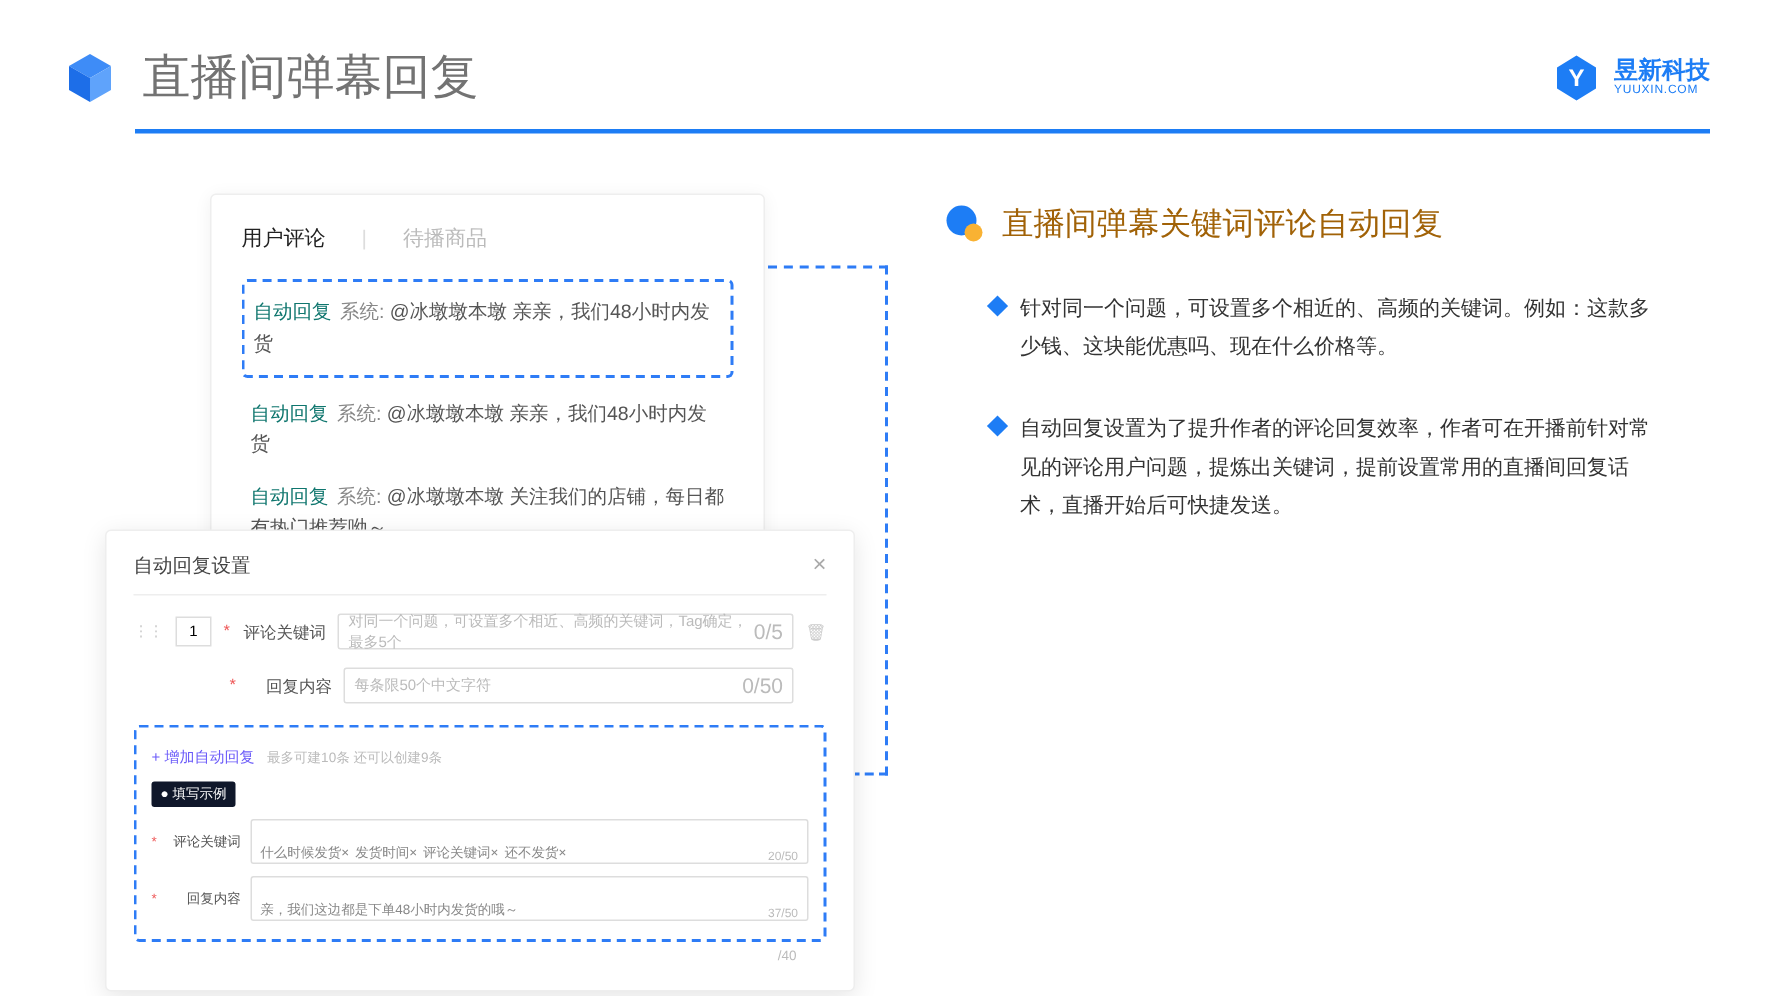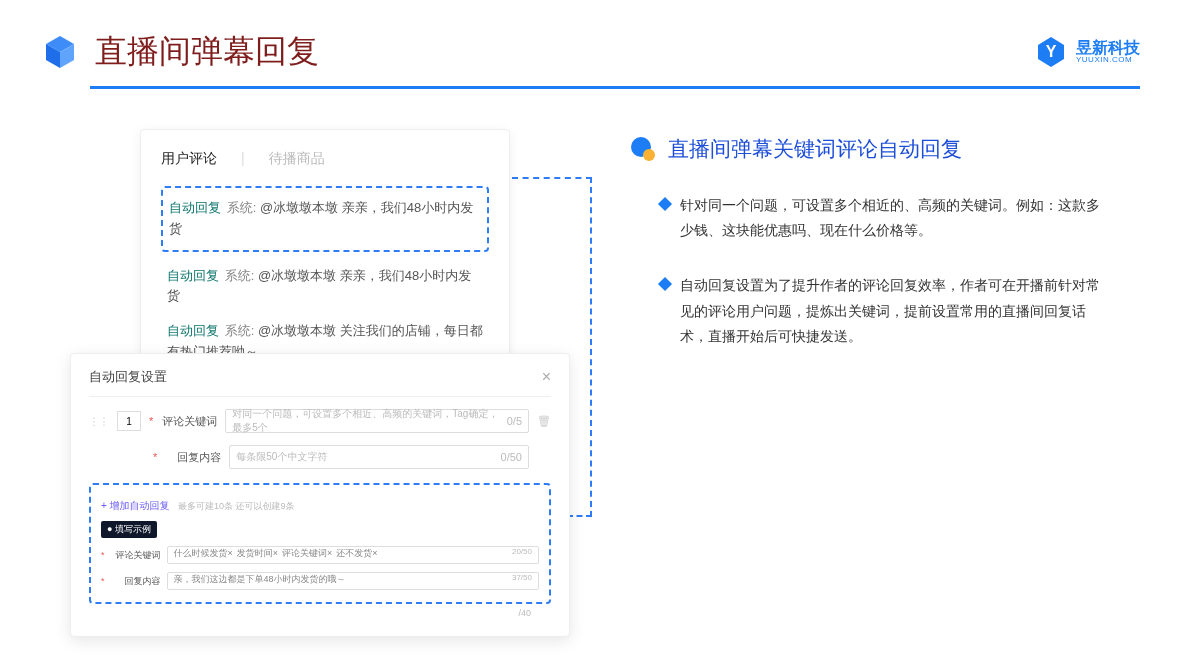--- a/index.html
+++ b/index.html
@@ -1,20 +1,20 @@
 <!DOCTYPE html>
 <html><head>
 <meta charset="utf-8">
 <style>
 *{margin:0;padding:0;box-sizing:border-box;font-family:"Microsoft YaHei",Arial,sans-serif}
 body{width:1180px;height:664px;background:#fff;position:relative;overflow:hidden}
 .header{display:flex;align-items:center;justify-content:space-between;padding:30px 40px 0 40px}
 .title-group{display:flex;align-items:center;gap:15px}
 .cube-icon{width:40px;height:40px;position:relative}
-.page-title{font-size:32px;font-weight:500;color:#7f1d1d}
+.page-title{font-size:32px;font-weight:500;color:#737373}
 .logo-group{display:flex;align-items:center;gap:8px}
 .logo-mark{width:34px;height:34px}
 .logo-text{display:flex;flex-direction:column;line-height:1}
 .logo-cn{font-size:16px;font-weight:700;color:#1d7df5}
 .logo-en{font-size:8px;color:#1d7df5;letter-spacing:0.5px}
 .divider{height:3px;background:#1d7df5;margin:12px 40px 0 90px}
 .content{display:flex;padding:40px 40px 0 70px;gap:30px}
 .left-col{width:500px;position:relative}
 .card1{position:absolute;top:0;left:70px;width:370px;background:#fff;border:1px solid #eee;border-radius:4px;box-shadow:0 2px 12px rgba(0,0,0,0.06);padding:20px 20px 30px 20px;z-index:1}
 .tabs{display:flex;gap:24px;font-size:14px;padding-bottom:12px}
@@ -27,38 +27,38 @@
 .comment{margin-top:14px;font-size:13px;color:#555;line-height:1.6;padding:0 6px}
 .card2{position:absolute;top:224px;left:0;width:500px;background:#fff;border:1px solid #eee;border-radius:4px;box-shadow:0 4px 16px rgba(0,0,0,0.1);padding:14px 18px 18px 18px;z-index:2}
 .card2-header{display:flex;justify-content:space-between;align-items:center;padding-bottom:10px;border-bottom:1px solid #eee;font-size:13px;color:#444}
 .close-x{color:#aaa;font-size:16px}
 .form-row{display:flex;align-items:center;gap:8px;margin-top:12px;font-size:11px}
 .dots{color:#ccc;font-size:10px}
 .num-box{width:24px;height:20px;border:1px solid #ddd;display:flex;align-items:center;justify-content:center;font-size:10px}
 .req{color:#e55}
 .flabel{color:#555;width:56px;text-align:right}
 .finput{flex:1;height:24px;border:1px solid #ddd;border-radius:2px;display:flex;align-items:center;justify-content:space-between;padding:0 6px;color:#bbb;font-size:10px}
-.counter{color:#bbb;font-size:11px}
+.counter{color:#bbb;font-size:14px}
 .trash{color:#ccc;width:14px;text-align:center}
 .dashed-box{margin-top:14px;border:2px dashed #2e7cf6;border-radius:4px;padding:10px 10px 12px 10px}
 .add-link{color:#6a5af9;font-size:10px}
 .hint{color:#bbb;font-size:9px;margin-left:4px}
 .badge{display:inline-block;background:#0f172a;color:#fff;font-size:9px;padding:2px 6px;border-radius:2px;margin-top:8px}
 .ex-row{display:flex;align-items:center;gap:6px;margin-top:8px;font-size:9px}
 .ex-label{color:#555;width:50px;text-align:right}
-.ex-input{flex:1;height:18px;border:1px solid #ddd;border-radius:2px;display:flex;align-items:flex-start;padding:0 6px;gap:4px;color:#888;font-size:9px;overflow:hidden}
+.ex-input{flex:1;height:30px;border:1px solid #ddd;border-radius:2px;display:flex;align-items:flex-end;padding:0 6px;gap:4px;color:#888;font-size:9px;overflow:hidden}
 .tag{white-space:nowrap}
 .ex-counter{margin-left:auto;color:#bbb;font-size:8px}
 .connector1{position:absolute;top:48px;left:442px;width:80px;height:2px;border-top:2px dashed #2e7cf6}
 .connector2{position:absolute;top:48px;left:520px;width:2px;height:340px;border-left:2px dashed #2e7cf6}
 .connector3{position:absolute;top:386px;left:478px;width:44px;height:2px;border-top:2px dashed #2e7cf6}
 .right-col{flex:1;padding-top:6px}
 .section-title{display:flex;align-items:center;gap:12px;margin-bottom:30px;margin-left:30px}
 .bubble-icon{width:26px;height:26px;position:relative}
-.section-heading{font-size:21px;font-weight:500;color:#1d4ed8}
+.section-heading{font-size:21px;font-weight:500;color:#a16207}
 .bullet-item{display:flex;gap:10px;margin-bottom:30px;margin-left:60px;padding-right:40px}
 .diamond{width:10px;height:10px;background:#1d7df5;transform:rotate(45deg);flex-shrink:0;margin-top:6px}
 .bullet-text{font-size:14px;color:#333;line-height:1.8}
 </style>
 </head>
 <body>
 
 <div class="header">
   <div class="title-group">
     <div class="cube-icon">

